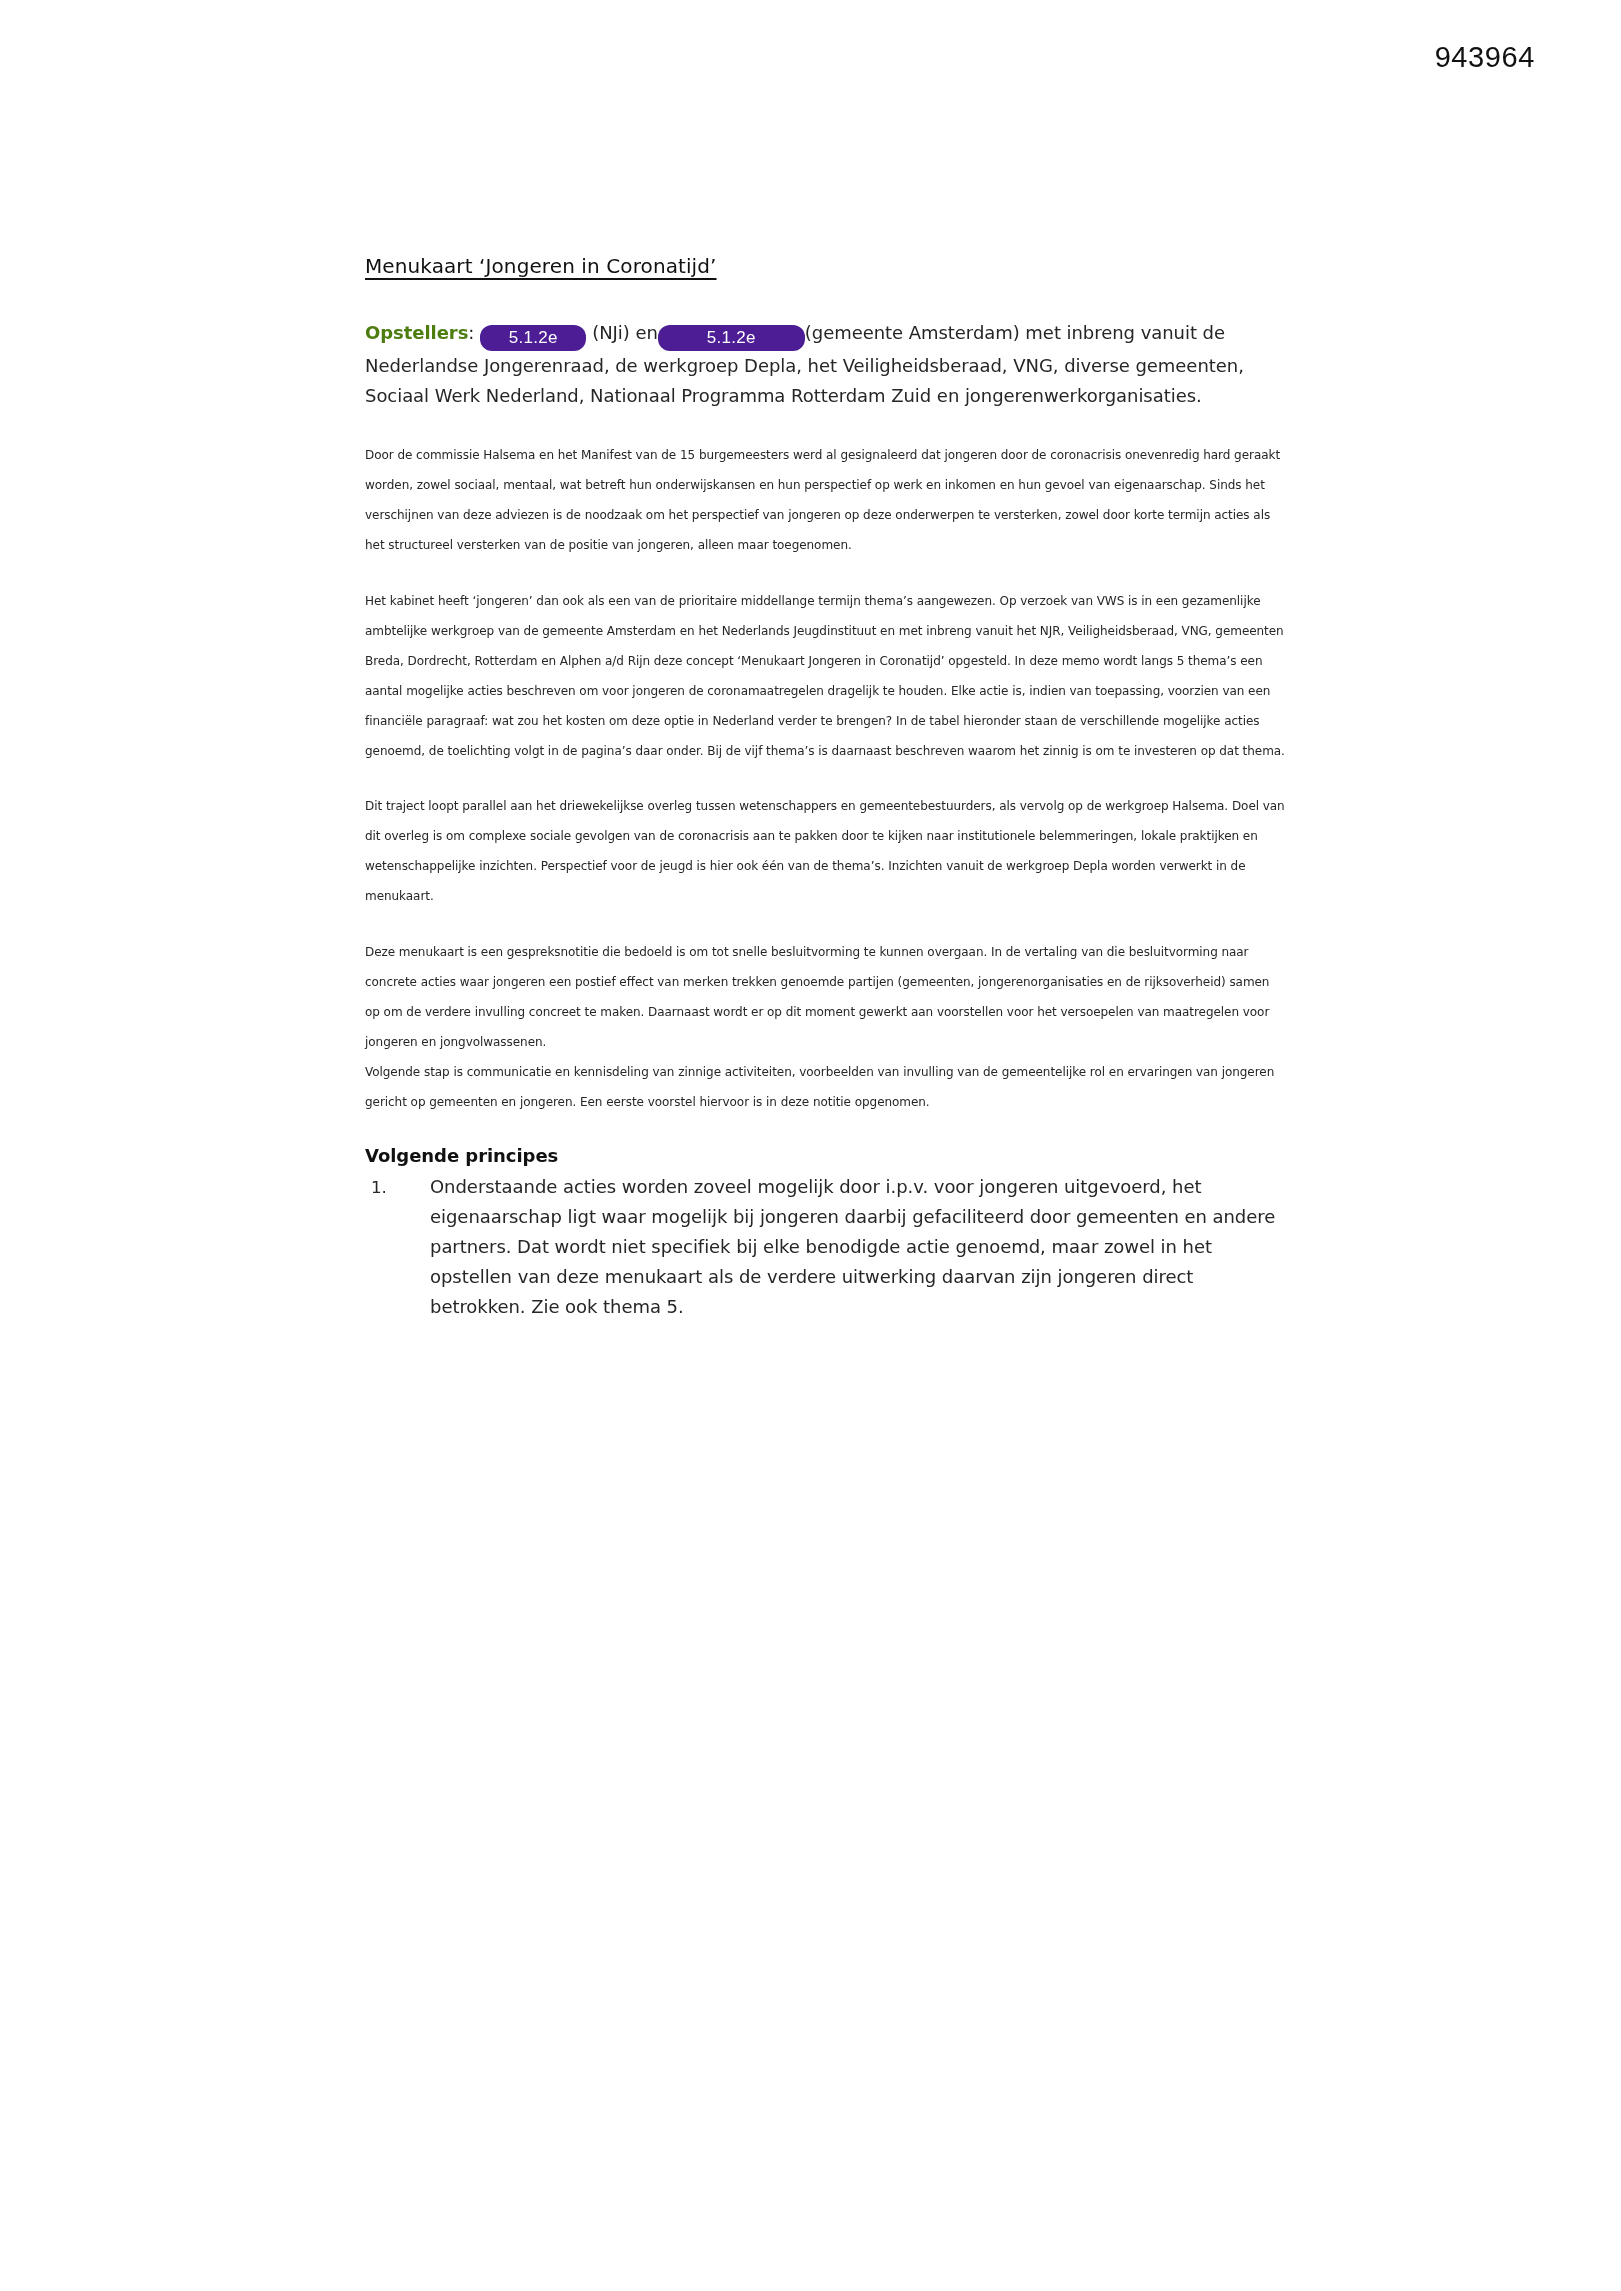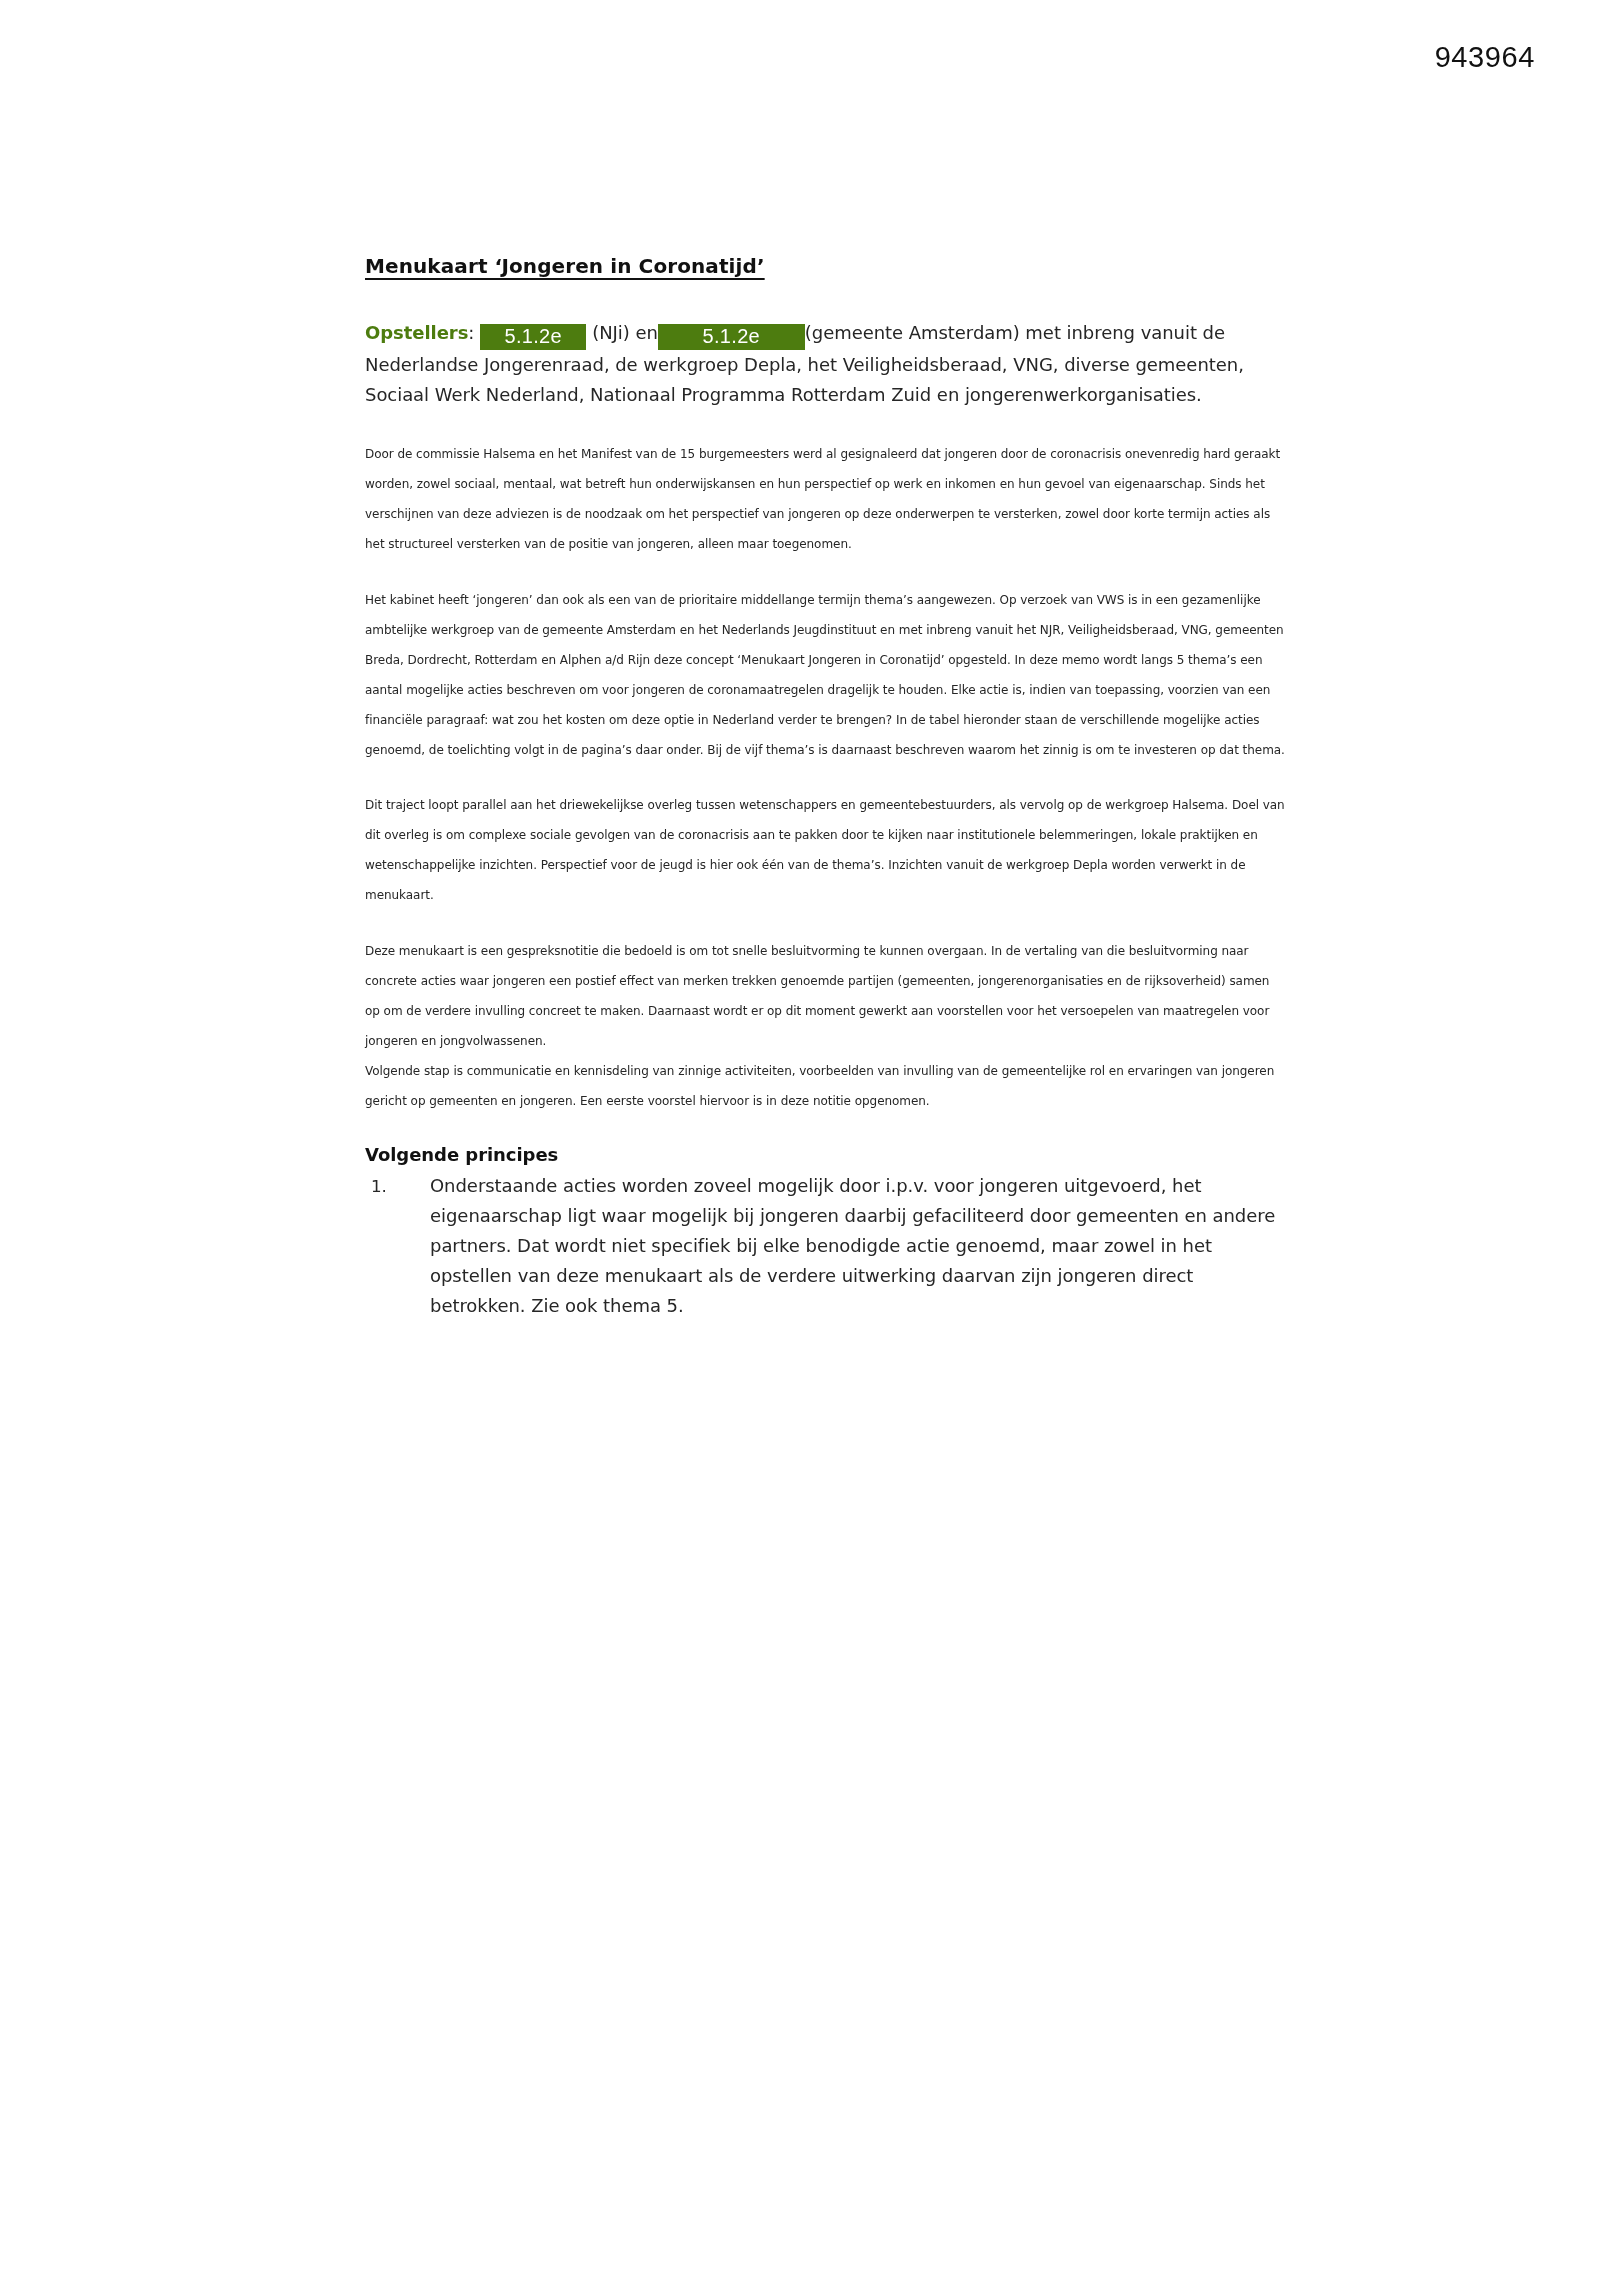--- a/index.html
+++ b/index.html
@@ -41,21 +41,21 @@
   .content {
     position: absolute;
     left: 365px;
     top: 253px;
     width: 921px;
   }
 
   .doc-title {
     font-family: "DejaVu Sans", sans-serif;
     font-size: 20px;
-    font-weight: 700;
+    font-weight: 400;
     letter-spacing: 0.1px;
     color: #111111;
     text-decoration: underline;
     text-underline-offset: 4.9px;
     text-decoration-thickness: 2px;
     margin: 0 0 39px 0;
     line-height: 1.3;
   }
 
   .para {
@@ -89,29 +89,30 @@
   }
 
   .byline-label {
     font-weight: 700;
     color: #4d7c0f;
   }
 
   
   .redaction {
     display: inline-block;
-    background: #4d7c0f;
+    background: #4c1d95;
     color: #ffffff;
-    font-size: 20px;
+    font-size: 17px;
     line-height: 25.5px;
     text-align: center;
     vertical-align: -3.9px;
     letter-spacing: 0.3px;
     font-family: "Liberation Sans", sans-serif;
     white-space: nowrap;
+    border-radius: 12px;
   }
 
   .redaction.r1 {
     width: 106px;
     height: 26.5px;
     margin: 0 5.9px 0 5.9px;
   }
 
   .redaction.r2 {
     width: 147px;

